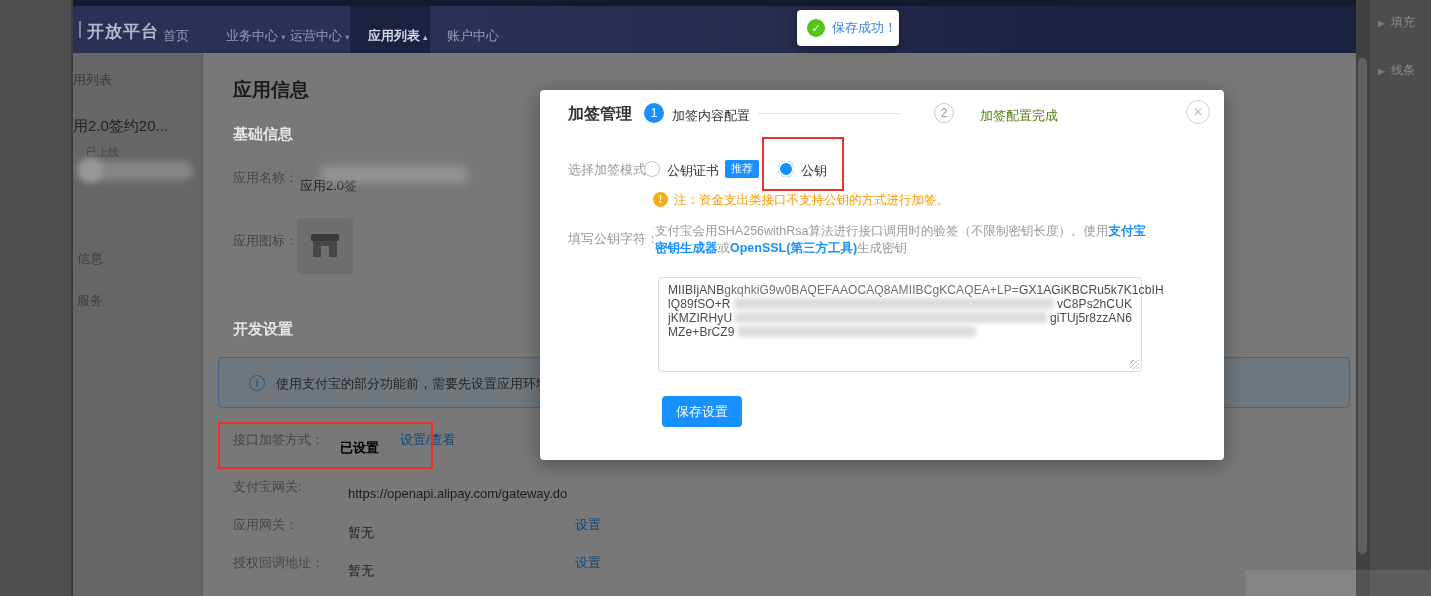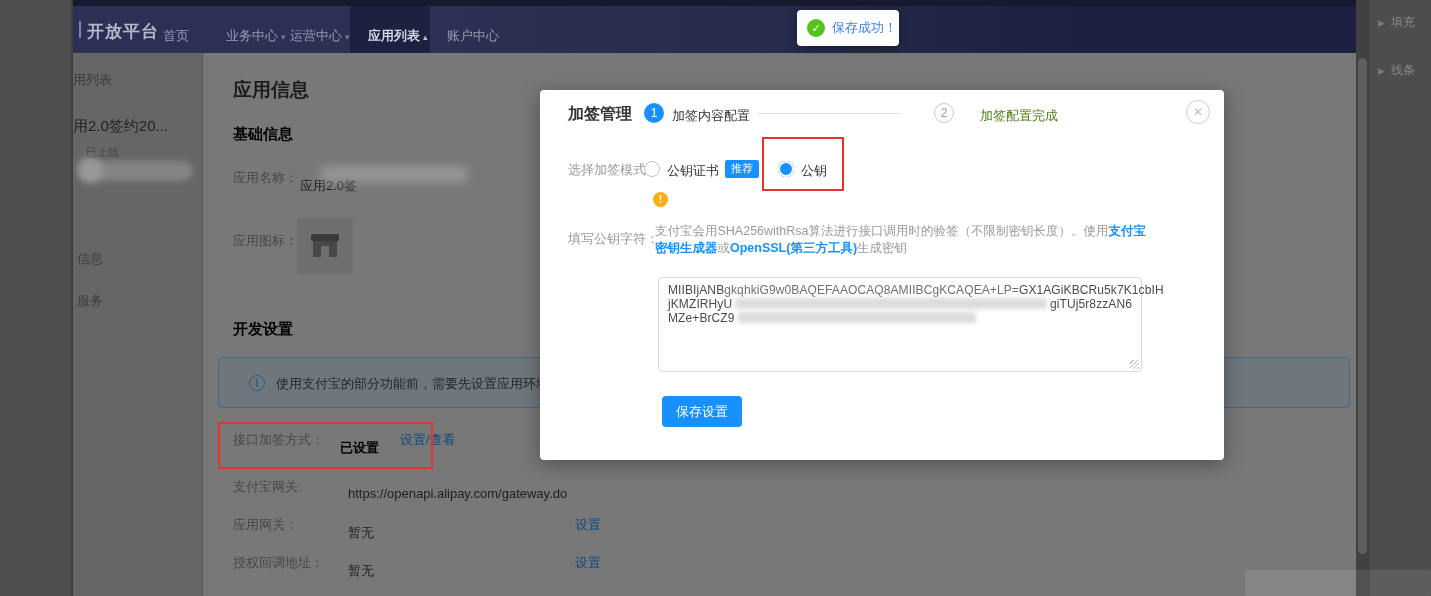--- a/index.html
+++ b/index.html
@@ -34,21 +34,21 @@
 
   .sidebar { left:0; top:53px; width:130px; height:543px; background:#666666; border-right:1px solid #595959; overflow:hidden; }
   .sb-back { position:absolute; left:-13px; top:18px; font-size:13px; color:#3b3b3b; white-space:nowrap; cursor:pointer; }
   .sb-app { position:absolute; left:-15px; top:64px; font-size:15px; font-weight:500; color:#232323; white-space:nowrap; }
   .sb-status { position:absolute; left:13px; top:92px; font-size:11px; color:#454545; }
   .sb-pill { position:absolute; left:8px; top:108px; width:112px; height:20px; background:#9e9e9e; border-radius:10px; filter:blur(3px); opacity:.55; }
   .sb-pill-dot { position:absolute; left:4px; top:104px; width:26px; height:26px; background:#b0b0b0; border-radius:50%; filter:blur(3px); opacity:.6; }
   .sb-item { position:absolute; left:4px; font-size:13px; color:#3d3d3d; white-space:nowrap; cursor:pointer; }
 
   .h1 { font-size:19px; font-weight:600; color:#1c1c1c; }
-  .h2 { font-size:15px; font-weight:600; color:#000000; }
+  .h2 { font-size:15px; font-weight:600; color:#e5e5e5; }
   .lbl { font-size:13px; color:#474747; }
   .val { font-size:13px; color:#1e1e1e;margin-top:8px; }
   .val-b { font-weight:bold; color:#000000; }
   .dlink { font-size:13px; color:#0e4a7e; cursor:pointer; }
   .blurbar { background:#a6a6a6; filter:blur(4px); opacity:.6; border-radius:3px; }
   .iconbox { left:224px; top:218px; width:56px; height:56px; background:#6f6f6f; border-radius:4px; display:flex; align-items:center; justify-content:center; }
 
   .banner { left:145px; top:357px; width:1132px; height:51px; background:#6f777d; border:1px solid #44688a; border-radius:4px; }
   .banner-i { position:absolute; left:30px; top:17px; width:16px; height:16px; border:1px solid #2d5a82; border-radius:50%; color:#2d5a82; font-size:11px; font-weight:bold; text-align:center; line-height:14px; font-style:normal; }
   .banner-text { position:absolute; left:57px; top:17px; font-size:13px; color:#262626; white-space:nowrap; }
@@ -173,31 +173,37 @@
     <div class="abs m-close">✕</div>
 
     <div class="abs m-lbl" style="left:28px;top:71px">选择加签模式：</div>
     <div class="abs radio radio-off"></div>
     <div class="abs opt" style="left:127px;top:72px">公钥证书</div>
     <div class="abs badge">推荐</div>
     <div class="abs radio radio-on"></div>
     <div class="abs opt" style="left:261px;top:72px">公钥</div>
 
     <div class="abs warn-i">!</div>
+    <div class="abs warn-text">注：资金支出类接口不支持公钥的方式进行加签。</div>
 
     <div class="abs m-lbl" style="left:28px;top:140px">填写公钥字符：</div>
     <div class="abs help">
       <span>支付宝会用SHA256withRsa算法进行接口调用时的验签（不限制密钥长度）。使用</span><span class="hlink">支付宝密钥生成器</span><span>或</span><span class="hlink">OpenSSL(第三方工具)</span><span>生成密钥</span>
     </div>
 
     <div class="abs keybox">
       <div class="keyline">
           <span>MIIBIjANB</span>
           <span class="mid-soft">gkqhkiG9w0BAQEFAAOCAQ8AMIIBCgKCAQEA+LP=</span>
           <span>GX1AGiKBCRu5k7K1cbIH</span>
+        </div>
+      <div class="keyline">
+          <span>lQ89fSO+R</span>
+          <span class="redact"></span>
+          <span>vC8Ps2hCUK</span>
         </div>
       <div class="keyline">
           <span>jKMZIRHyU</span>
           <span class="redact"></span>
           <span>giTUj5r8zzAN6</span>
         </div>
       <div class="keyline">
           <span>MZe+BrCZ9</span>
           <span class="redact short"></span>
         </div>

